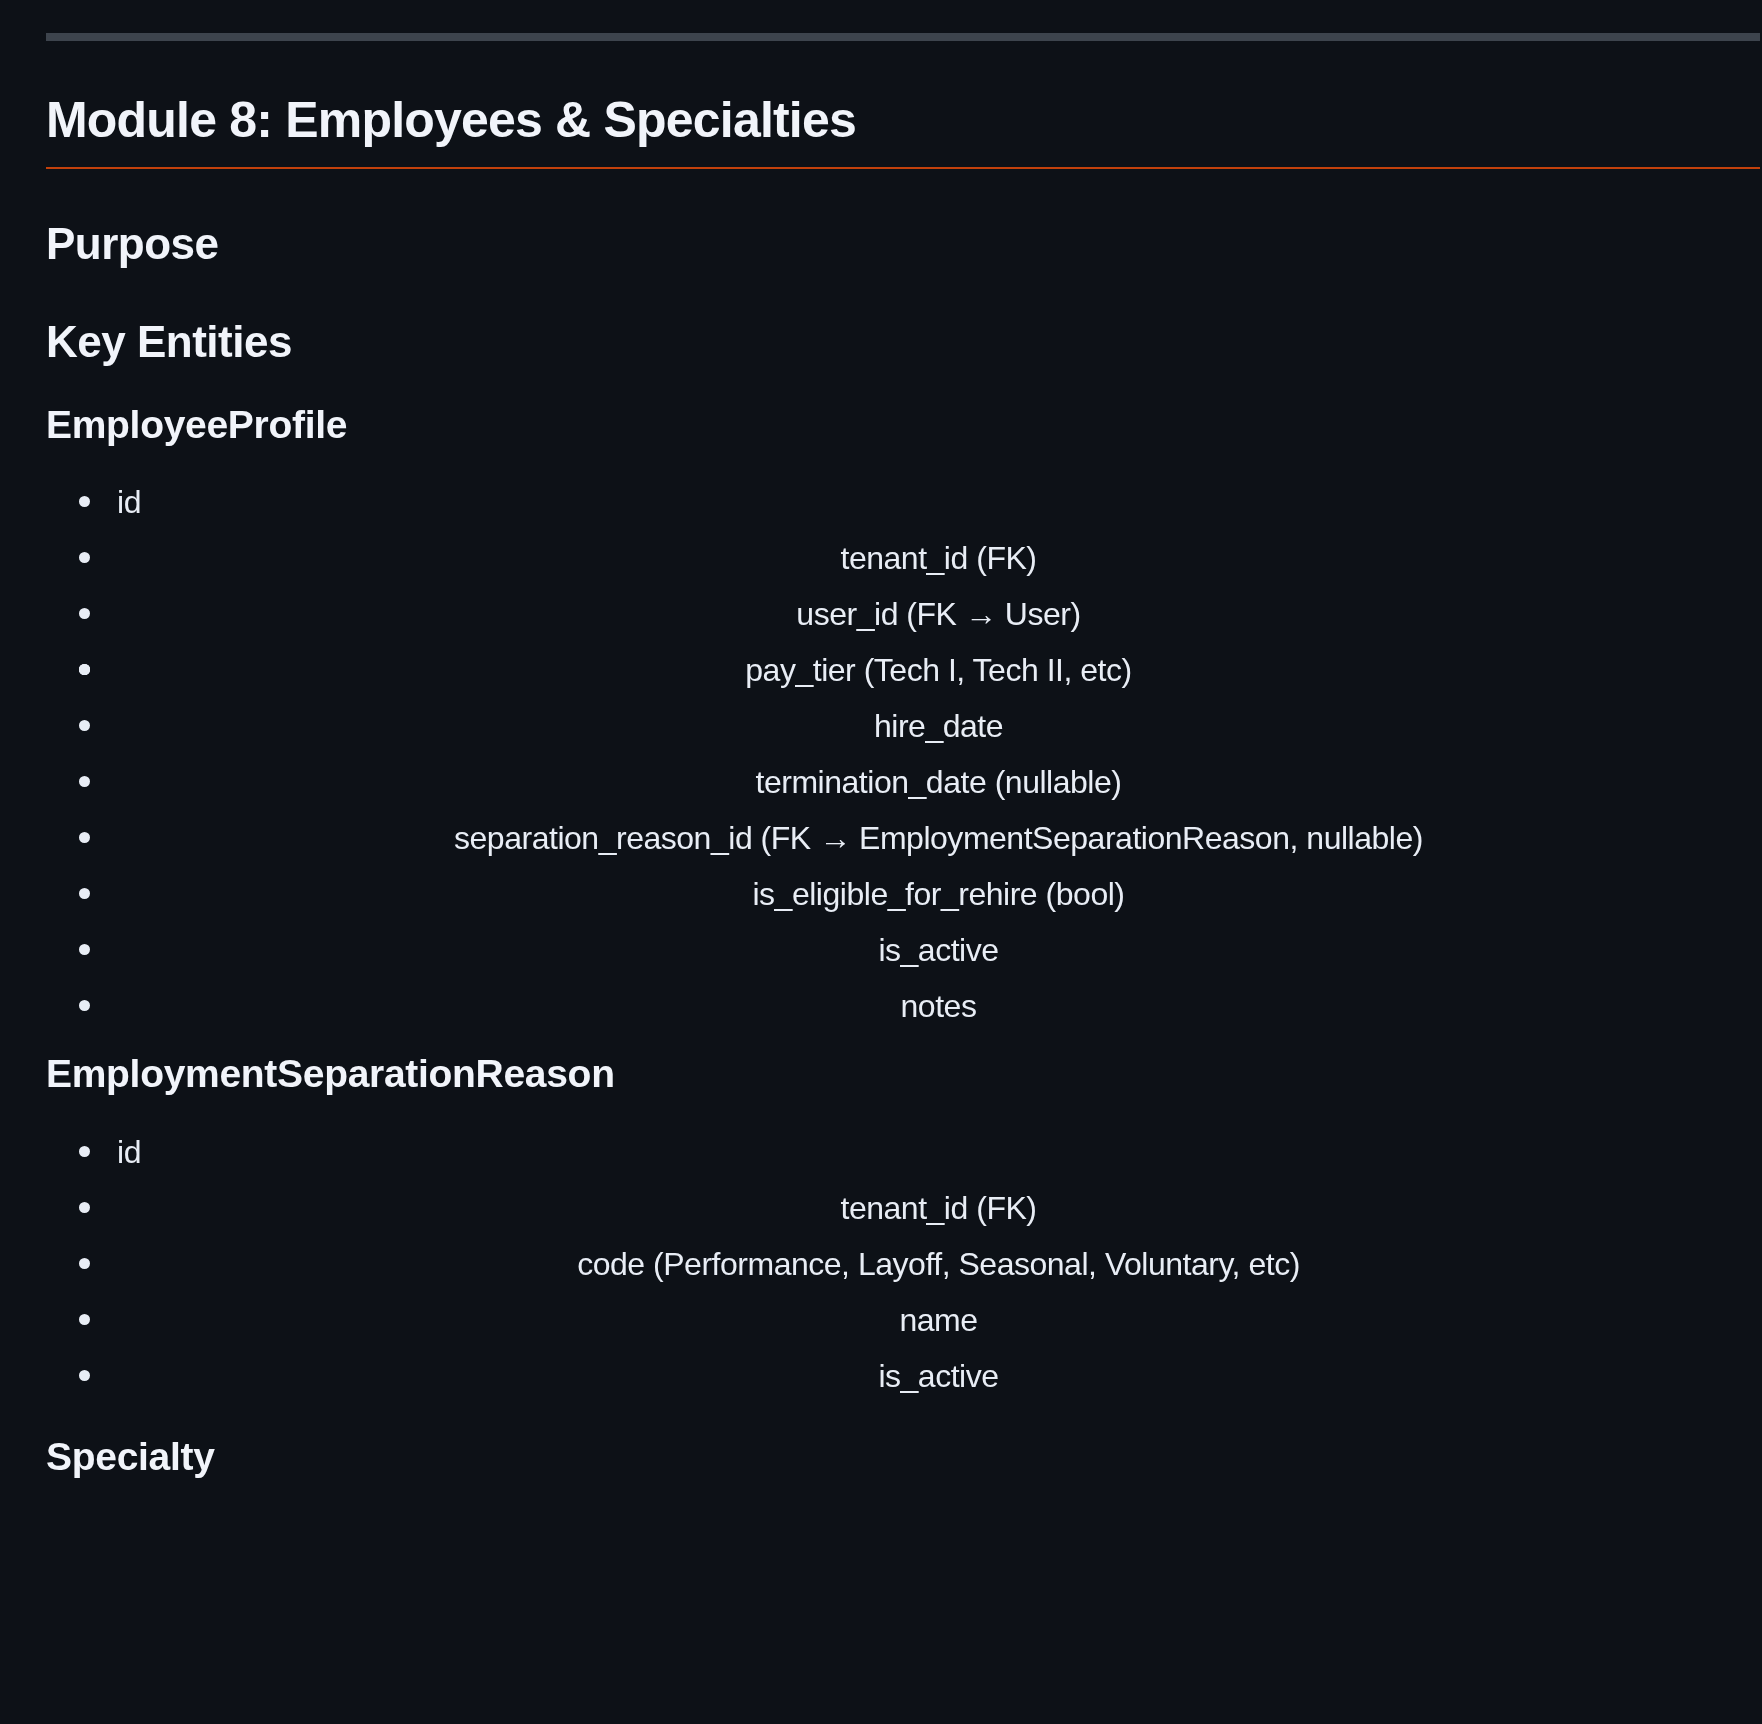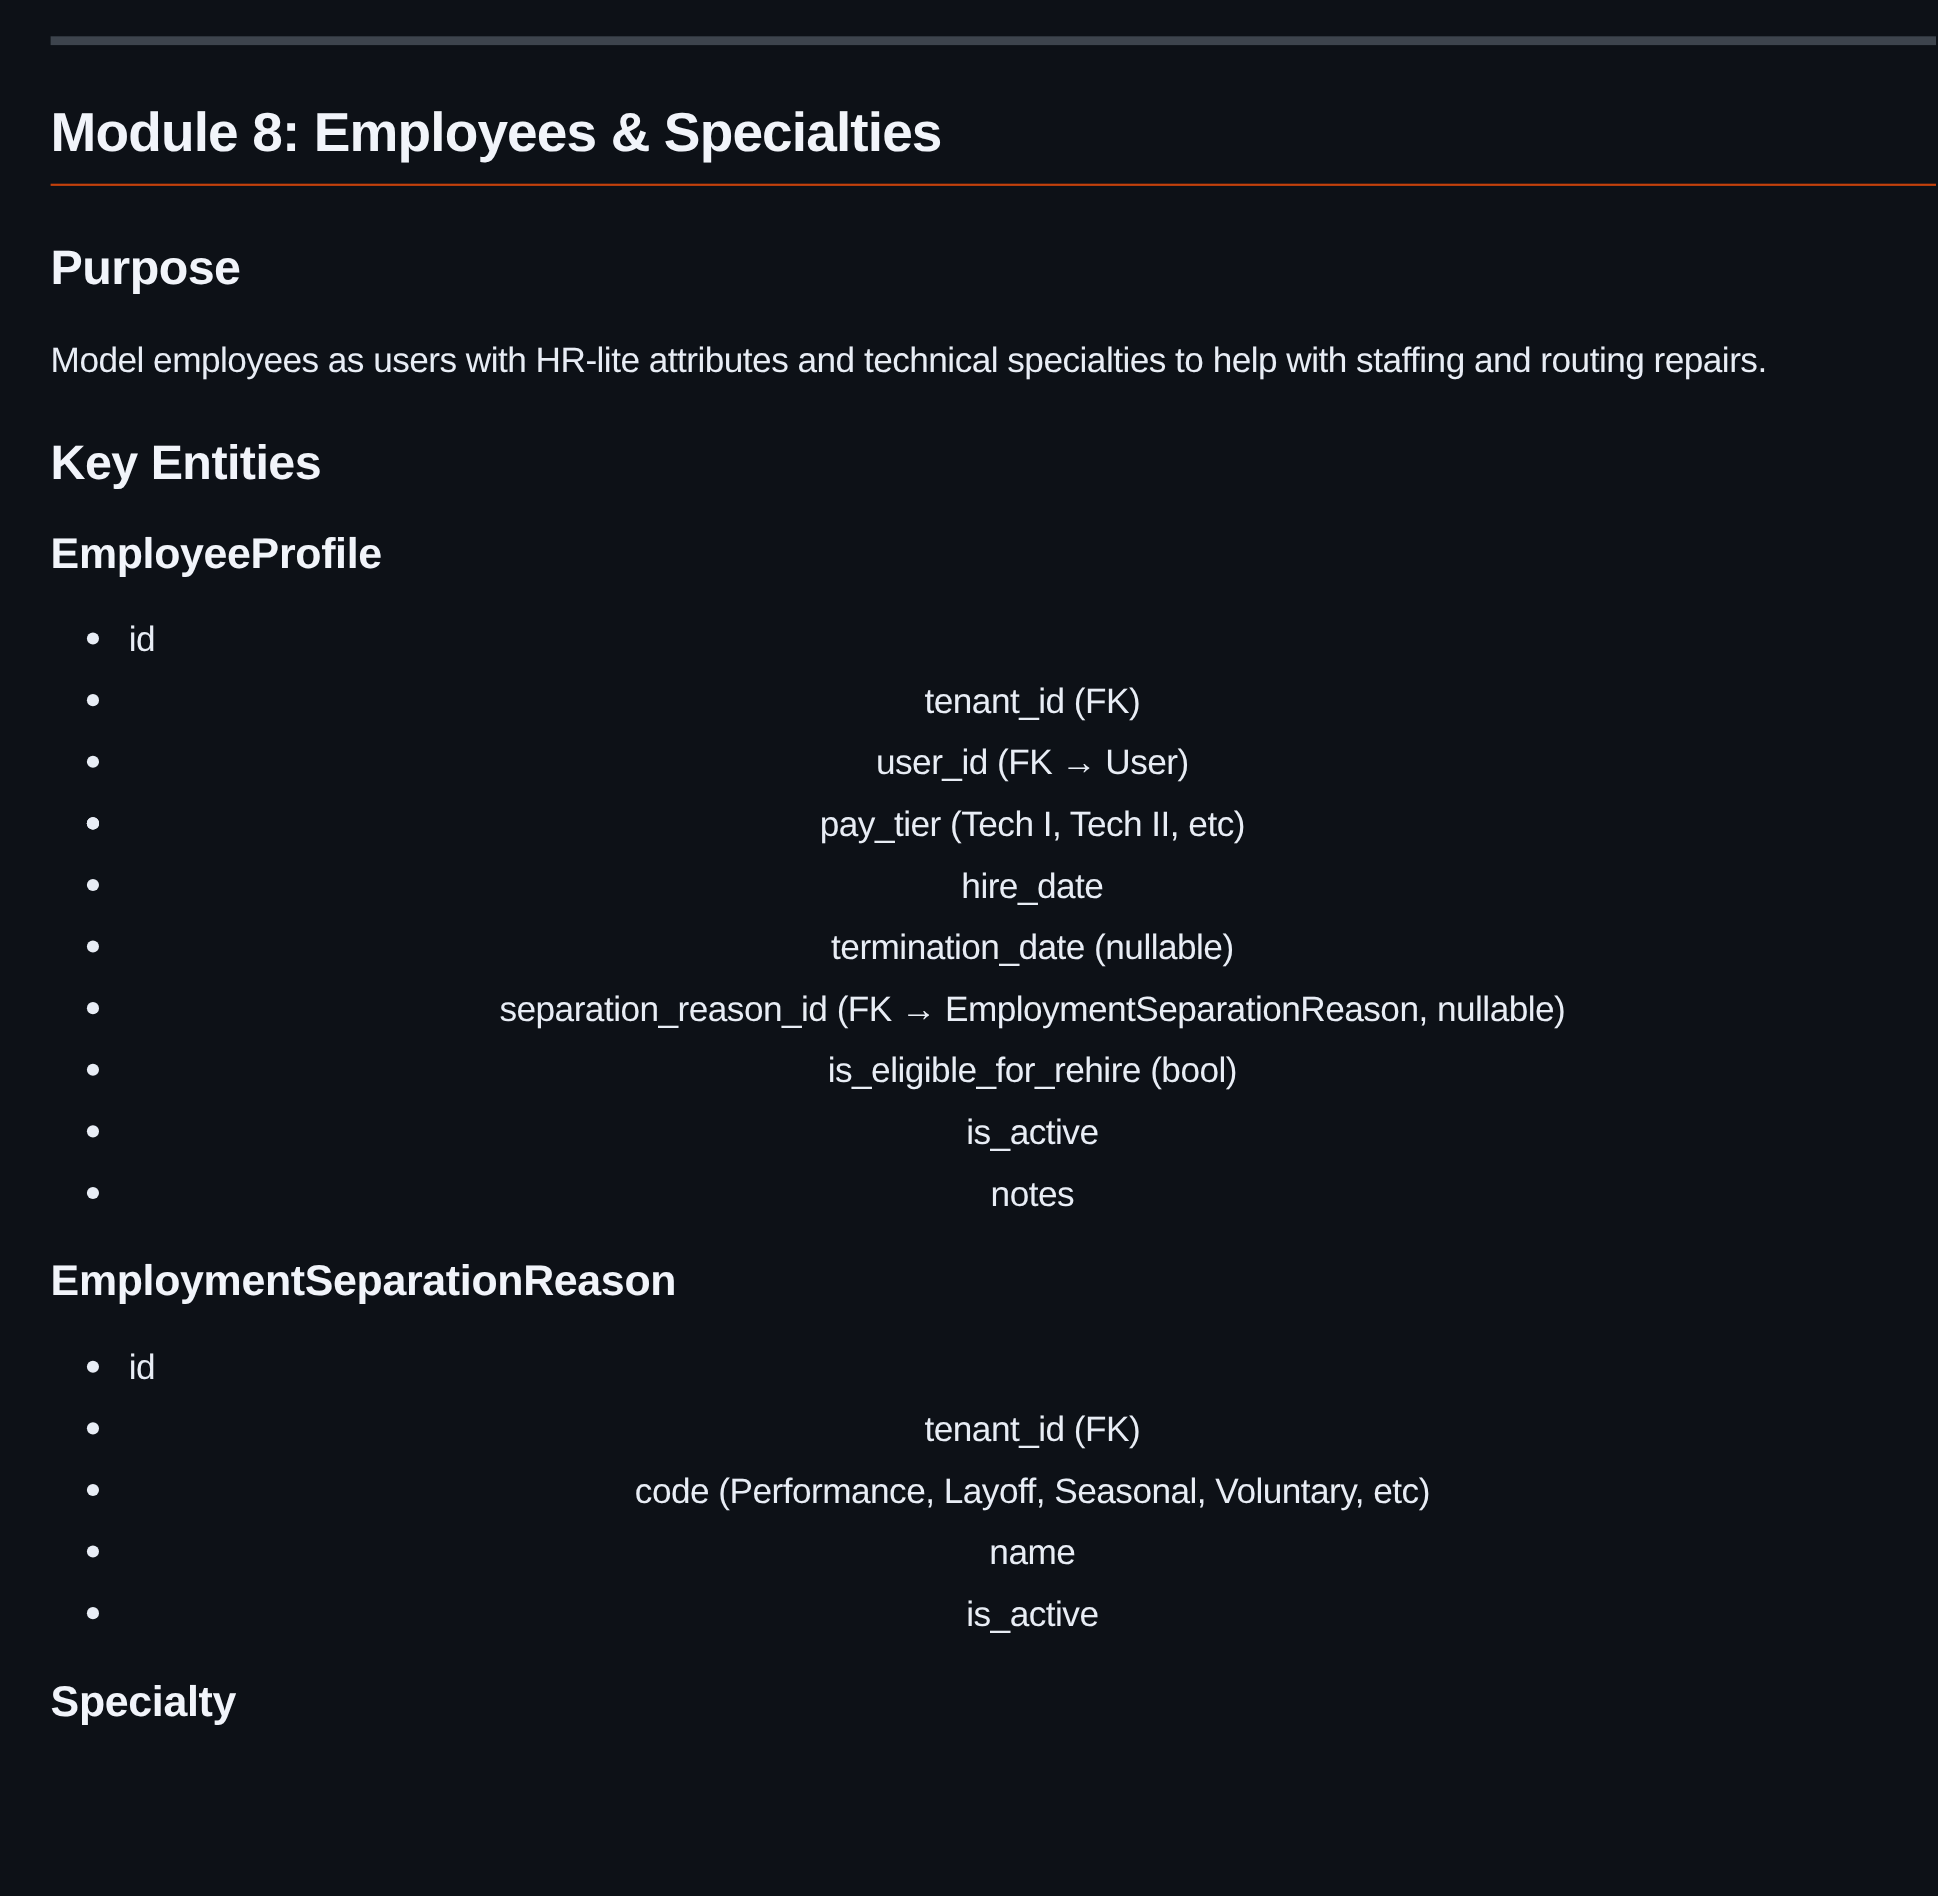--- a/index.html
+++ b/index.html
@@ -55,21 +55,21 @@
   }
   h3.entity-title {
     margin: 0;
     font-size: 39px;
     line-height: 51px;
     font-weight: 700;
     letter-spacing: -0.3px;
     color: #f1f4fa;
   }
   h3.entity-title-0 { margin-top: 29px; }
-  h3.entity-title-1 { margin-top: 30px; }
+  h3.entity-title-1 { margin-top: 18px; }
   h3.entity-title-2 { margin-top: 31px; }
   ul.field-list {
     list-style: none;
     margin: 0;
     padding: 0;
   }
   ul.field-list-0 { margin-top: 28px; }
   ul.field-list-1 { margin-top: 29px; }
   ul.field-list li {
     position: relative;
@@ -94,21 +94,20 @@
 <body>
 
 <div class="doc">
 
   <hr class="top-divider">
 
   <h1 class="page-title">Module 8: Employees &amp; Specialties</h1>
 
   <h2 class="section-title purpose-title">Purpose</h2>
 
-  <p class="body-text">Model employees as users with HR-lite attributes and technical specialties to help with staffing and routing repairs.</p>
 
   <h2 class="section-title key-entities-title">Key Entities</h2>
 
   <h3 class="entity-title entity-title-0">EmployeeProfile</h3>
 
   <ul class="field-list field-list-0">
 
       <li>
         <span class="bullet-dot"></span>
         <span>id</span>

